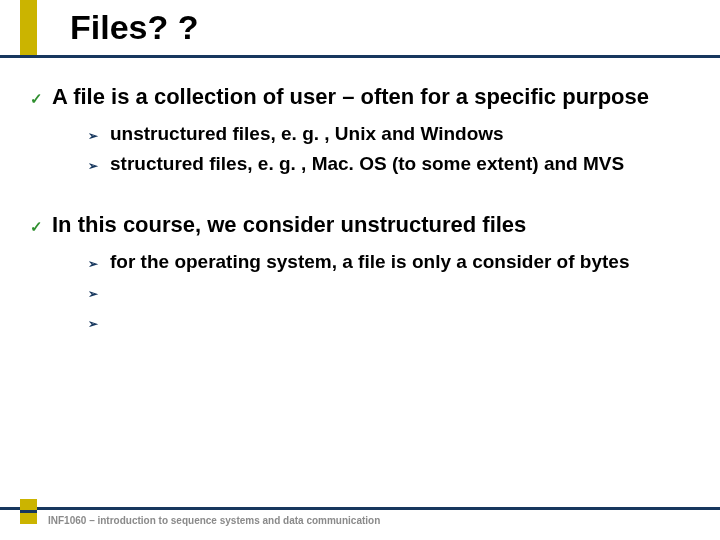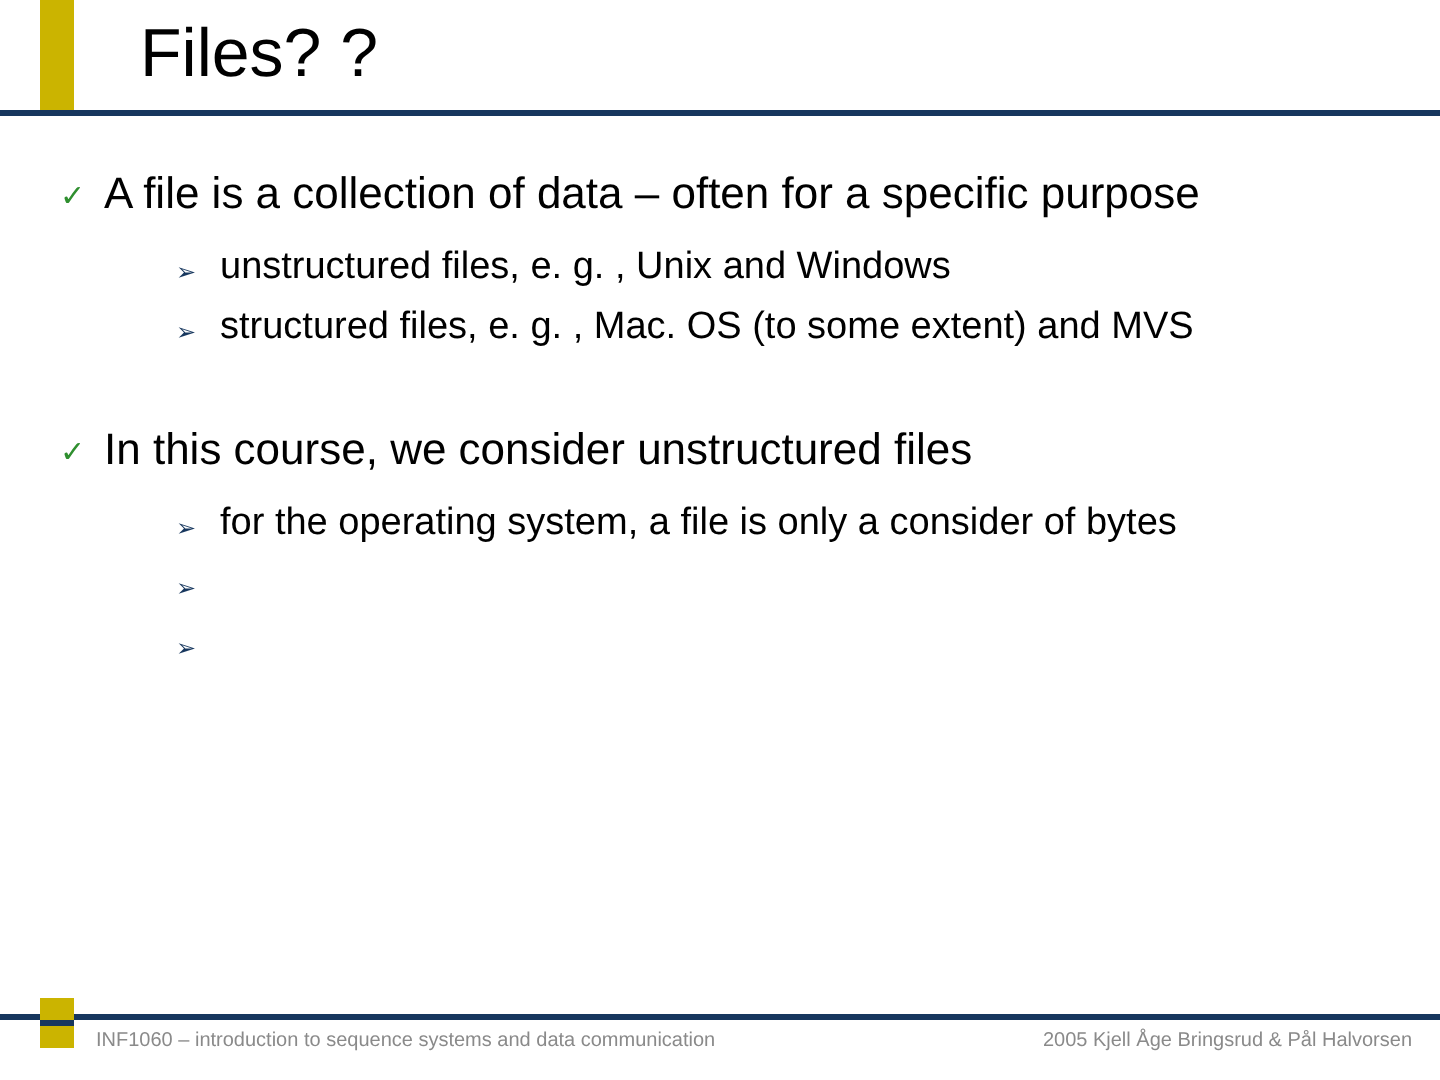--- a/index.html
+++ b/index.html
@@ -1,15 +1,15 @@
 <!DOCTYPE html>
 <html><head>
 <meta charset="utf-8">
 <style>
-  * { box-sizing: border-box; margin: 0; padding: 0; }
+  * { box-sizing: border-box; margin: 0; padding: 0; font-weight: bold; }
   html, body { width: 720px; height: 540px; overflow: hidden; }
   body {
     background: #ffffff;
     font-family: Verdana, Arial, sans-serif;
     color: #000;
     position: relative;
   }
   .slide {
     width: 720px;
     height: 540px;
@@ -137,21 +137,21 @@
   <div class="title-row">
     <div class="title-accent"></div>
     <div class="title-underline"></div>
     <div class="title-text">Files? ?</div>
   </div>
 
   <div class="content">
 
     <div class="item-l1">
       <span class="bullet-check">✓</span>
-      <span class="text-l1">A file is a collection of data – often for a specific purpose</span>
+      <span class="text-l1">A file is a collection of user – often for a specific purpose</span>
     </div>
     <div class="sublist">
       <div class="item-l2">
         <span class="bullet-arrow">➢</span>
         <span class="text-l2">unstructured files, e. g. , Unix and Windows</span>
       </div>
       <div class="item-l2">
         <span class="bullet-arrow">➢</span>
         <span class="text-l2">structured files, e. g. , Mac. OS (to some extent) and MVS</span>
       </div>
@@ -172,15 +172,14 @@
       <div class="item-l2">
         <span class="bullet-arrow">➢</span>
       </div>
     </div>
 
   </div>
 
   <div class="footer-rule"></div>
   <div class="footer-accent"></div>
   <div class="footer-left">INF1060 – introduction to sequence systems and data communication</div>
-  <div class="footer-right">2005 Kjell Åge Bringsrud &amp; Pål Halvorsen</div>
 
 </div>
 
 </body></html>

